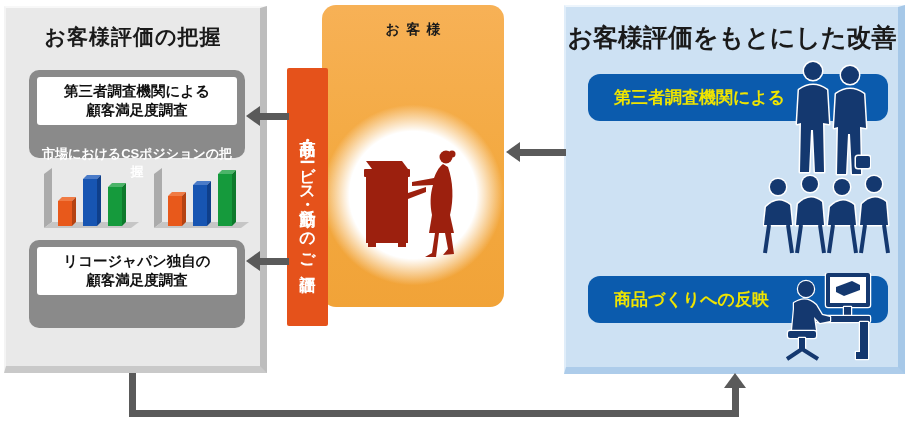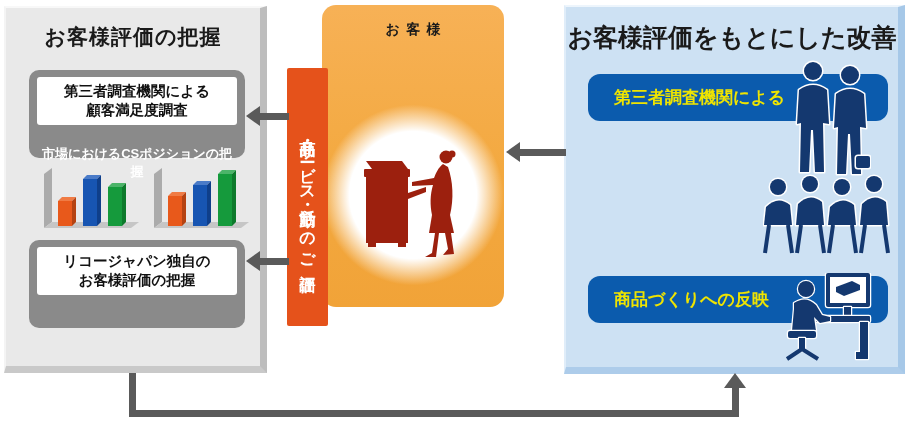--- a/index.html
+++ b/index.html
@@ -85,21 +85,21 @@
           <polygon points="41,19 45,15 59,15 55,19" fill="#4A7BC8"></polygon>
           <polygon points="55,19 59,15 59,56 55,60" fill="#0F3F8A"></polygon>
           <rect x="41" y="19" width="14" height="41" fill="#1755B2"></rect>
           <polygon points="66,8 70,4 84,4 80,8" fill="#4CB469"></polygon>
           <polygon points="80,8 84,4 84,56 80,60" fill="#0E7A2C"></polygon>
           <rect x="66" y="8" width="14" height="52" fill="#159A3C"></rect>
         </svg></div>
 
     <div class="survey-box" style="top:232px;">
       <div class="survey-inner">リコージャパン独自の
-お客様評価の把握</div>
+顧客満足度調査</div>
     </div>
   </div>
 
   <div class="panel-center">
     <h2>お客様</h2>
     <div class="glow"></div>
     <svg class="customer-art" width="130" height="140" viewBox="0 0 130 140">
       <g fill="#9C200E">
         <polygon points="18,38 54,38 60,46 24,46"></polygon>
         <rect x="16" y="46" width="46" height="8" rx="1"></rect>

